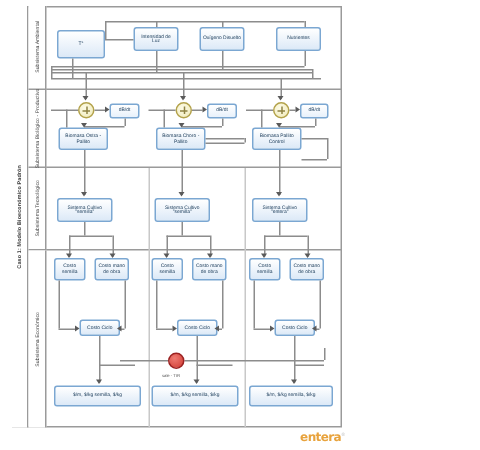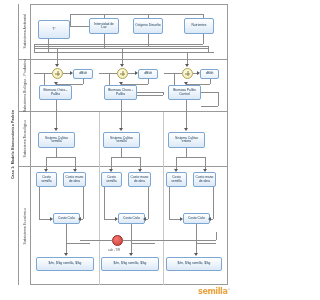--- a/index.html
+++ b/index.html
@@ -321,16 +321,16 @@
     <span>$/m, $/kg semilla, $/kg</span>
   </div>
 
   <div class="ln lh" style="left:80px;top:240px;width:32px;"></div>
   <div class="ln lh" style="left:123px;top:240px;width:93px;"></div>
   <div class="ln lv" style="left:216px;top:232px;height:8px;"></div>
   <div class="evt-red" style="left:112px;top:235px;"></div>
   <div class="evt-lbl" style="left:108px;top:248px;">sale - TIR</div>
 
   <div class="logo">
-    <span>semilla</span><span class="tm">®</span>
+    <span>entera</span><span class="tm">®</span>
   </div>
 
 </div>
 
 </body></html>

